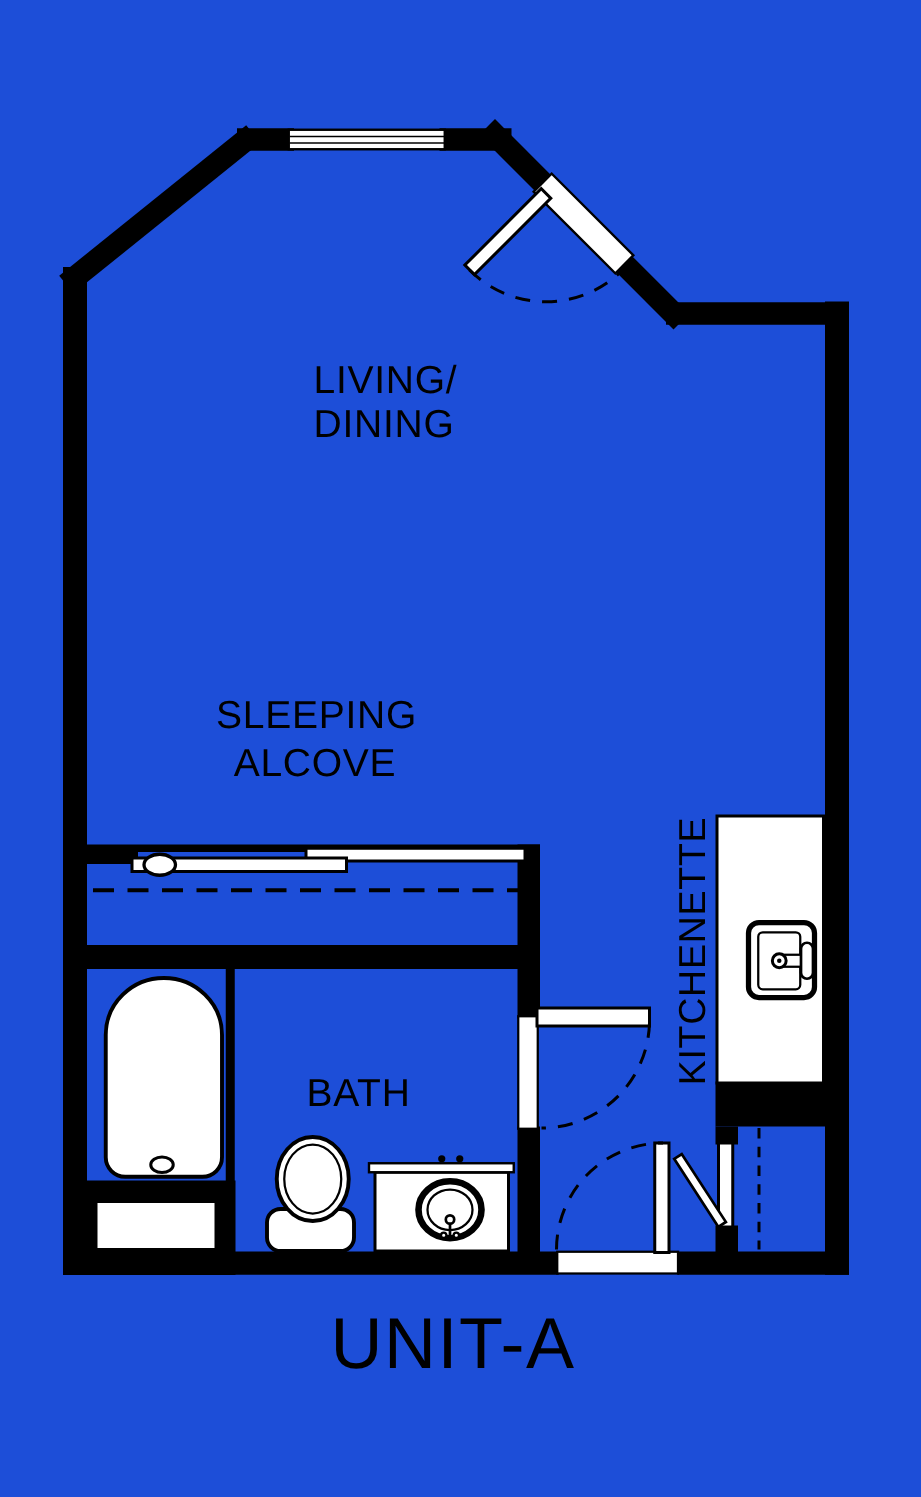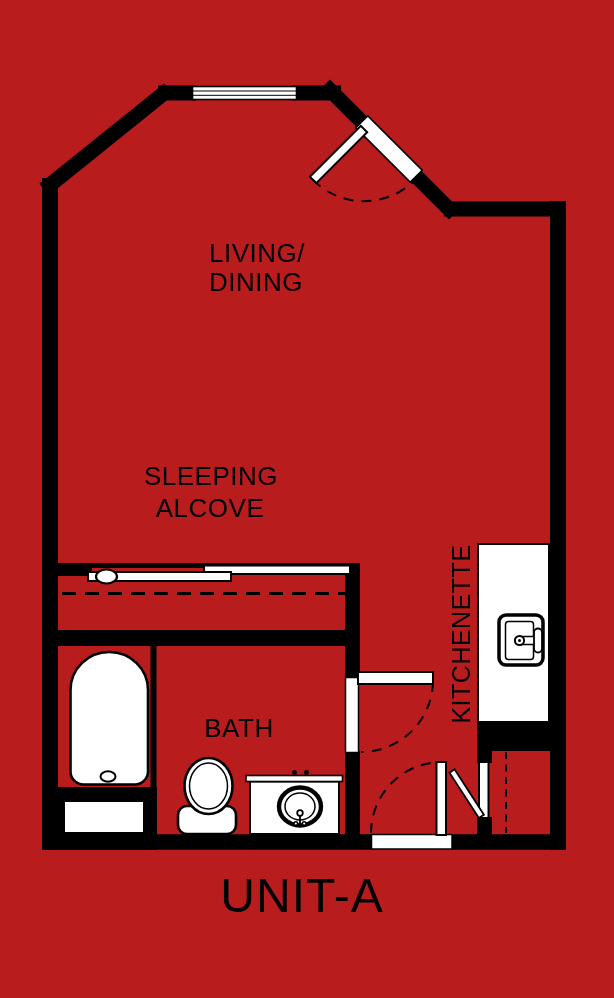--- a/index.html
+++ b/index.html
@@ -1,19 +1,19 @@
 <!DOCTYPE html>
 <html><head>
 <meta charset="utf-8">
 <style>
   html,body{margin:0;padding:0;background:#ffffff;}
   .page{
     position:relative;
     width:614px;height:998px;
-    background:#b91c1c;
+    background:#1d4ed8;
     font-family:"Liberation Sans", sans-serif;
     overflow:hidden;
   }
   svg text{
     fill:#000000;
     font-family:"Liberation Sans", sans-serif;
   }
   .room-label{font-size:26px;letter-spacing:0.5px;}
   .kitch-label{font-size:25px;letter-spacing:0.5px;}
   .unit-label{font-size:48px;letter-spacing:1px;}

